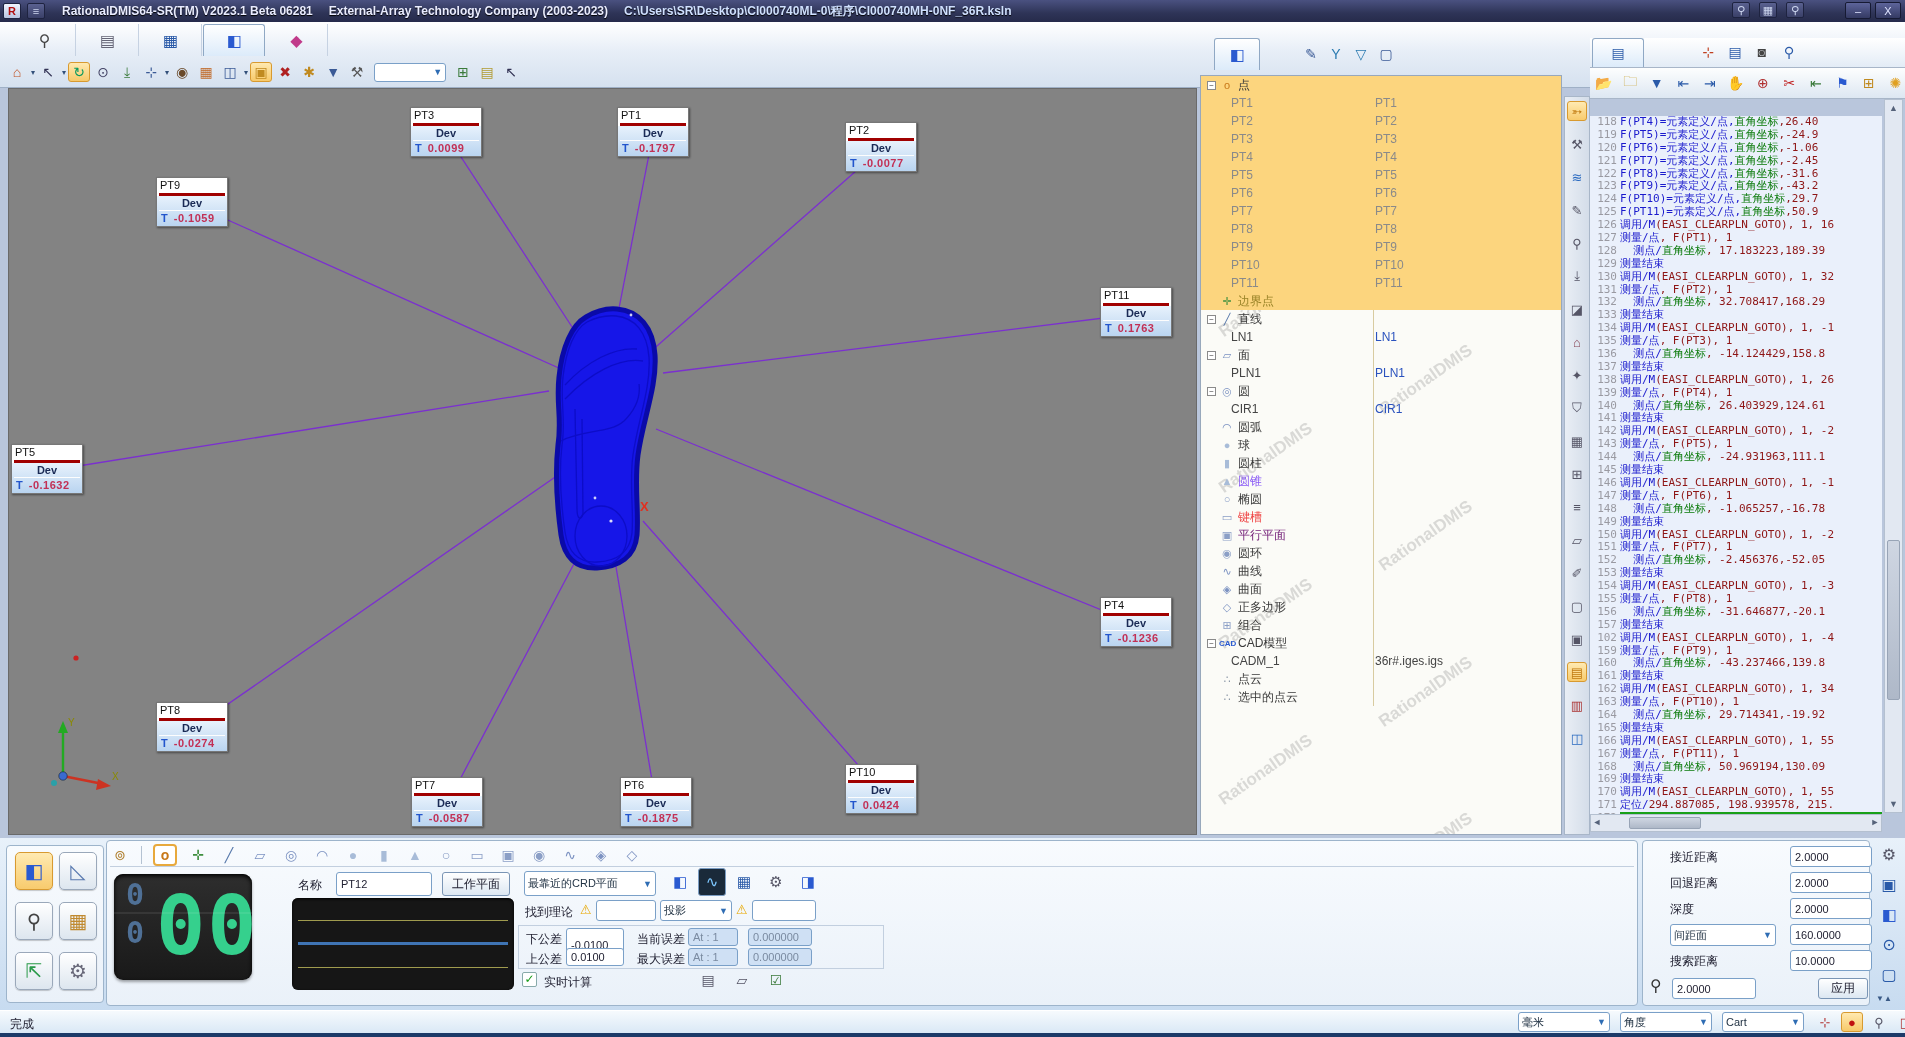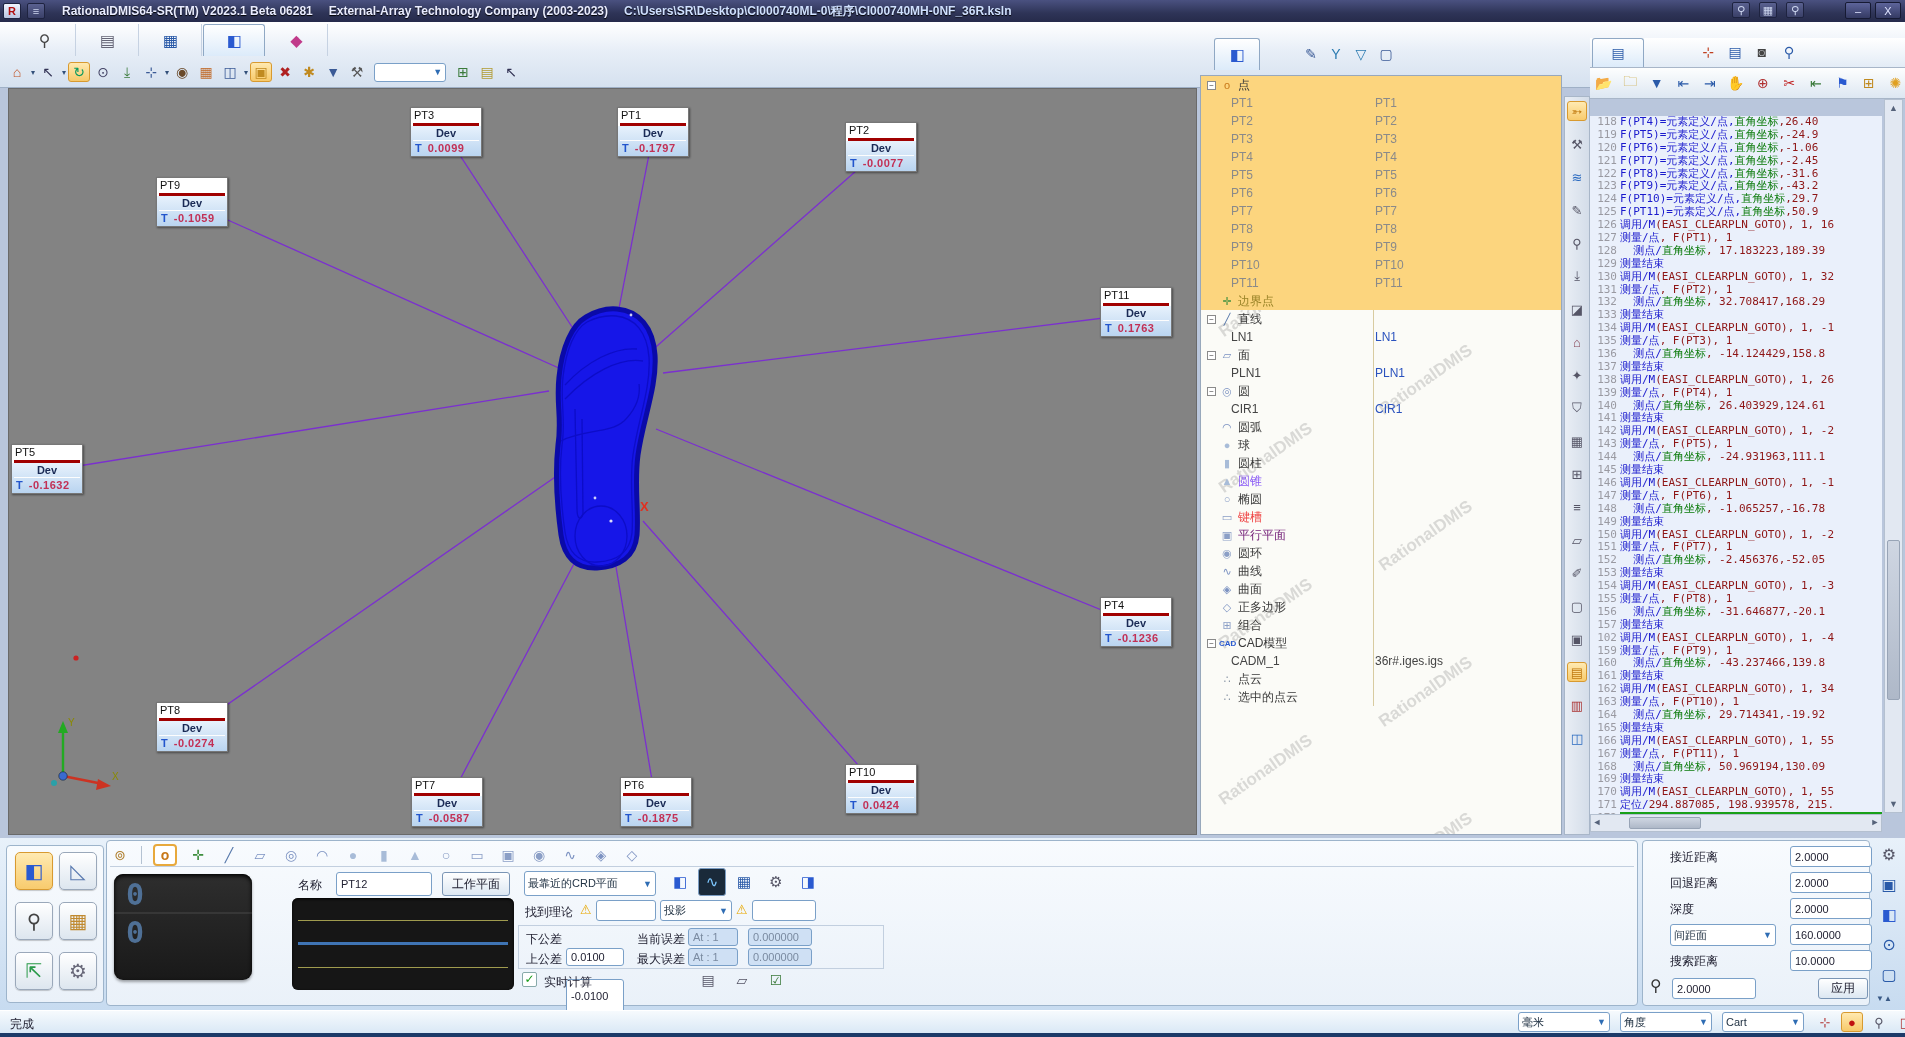--- a/index.html
+++ b/index.html
@@ -749,20 +749,21 @@
     <span class="shico" style="color: rgb(139, 159, 198);">◉</span>
     <span class="shico" style="color: rgb(125, 147, 194);">∿</span>
     <span class="shico" style="color: rgb(125, 147, 194);">◈</span>
     <span class="shico" style="color: rgb(125, 147, 194);">◇</span>
   </div>
 <div class="abs" style="left:110px;top:866px;width:1524px;height:1px;background:#c2cfdf"></div>
 
 <div class="abs" id="counter">
   <span class="cnt-small" style="top:6px">0</span>
   <span class="cnt-small" style="top:44px">0</span>
+  <span class="cnt-big">00</span>
   <div class="seam"></div>
 </div>
 
 <label class="abs flbl" style="left:298px;top:877px">名称</label>
 <div class="abs" style="left:336px;top:872px;width:96px;height:24px"><input class="fld" value="PT12" style=""></div>
 <div class="abs btn" style="left:442px;top:872px;width:68px;height:24px">工作平面</div>
 <div class="abs combo" style="left:524px;top:871px;width:132px;height:25px">
   <span>最靠近的CRD平面</span>
     <span class="car">▼</span>
 </div>
@@ -785,21 +786,21 @@
 <div class="abs" style="left:596px;top:900px;width:60px;height:21px"><input class="fld" value="" style=""></div>
 <div class="abs combo" style="left:660px;top:900px;width:72px;height:21px">
   <span>投影</span>
     <span class="car">▼</span>
 </div>
 <span class="abs warn" style="left:736px;top:902px">⚠</span>
 <div class="abs" style="left:752px;top:900px;width:64px;height:21px"><input class="fld" value="" style=""></div>
 
 <div class="abs tolbox"></div>
 <label class="abs flbl" style="left:526px;top:931px">下公差</label>
-<div class="abs" style="left:566px;top:979px;width:58px;height:34px"><input class="fld" value="-0.0100" style=""></div>
+<div class="abs" style="left:566px;top:928px;width:58px;height:34px"><input class="fld" value="-0.0100" style=""></div>
 <label class="abs flbl" style="left:637px;top:931px">当前误差</label>
 <div class="abs" style="left:688px;top:928px;width:50px;height:18px"><input class="fld dis" value="At : 1" style=""></div>
 <div class="abs" style="left:748px;top:928px;width:64px;height:18px"><input class="fld dis" value="0.000000" style=""></div>
 <label class="abs flbl" style="left:526px;top:951px">上公差</label>
 <div class="abs" style="left:566px;top:948px;width:58px;height:18px"><input class="fld" value="0.0100" style=""></div>
 <label class="abs flbl" style="left:637px;top:951px">最大误差</label>
 <div class="abs" style="left:688px;top:948px;width:50px;height:18px"><input class="fld dis" value="At : 1" style=""></div>
 <div class="abs" style="left:748px;top:948px;width:64px;height:18px"><input class="fld dis" value="0.000000" style=""></div>
 
 <span class="abs chk" style="left:522px;top:972px">✓</span>

